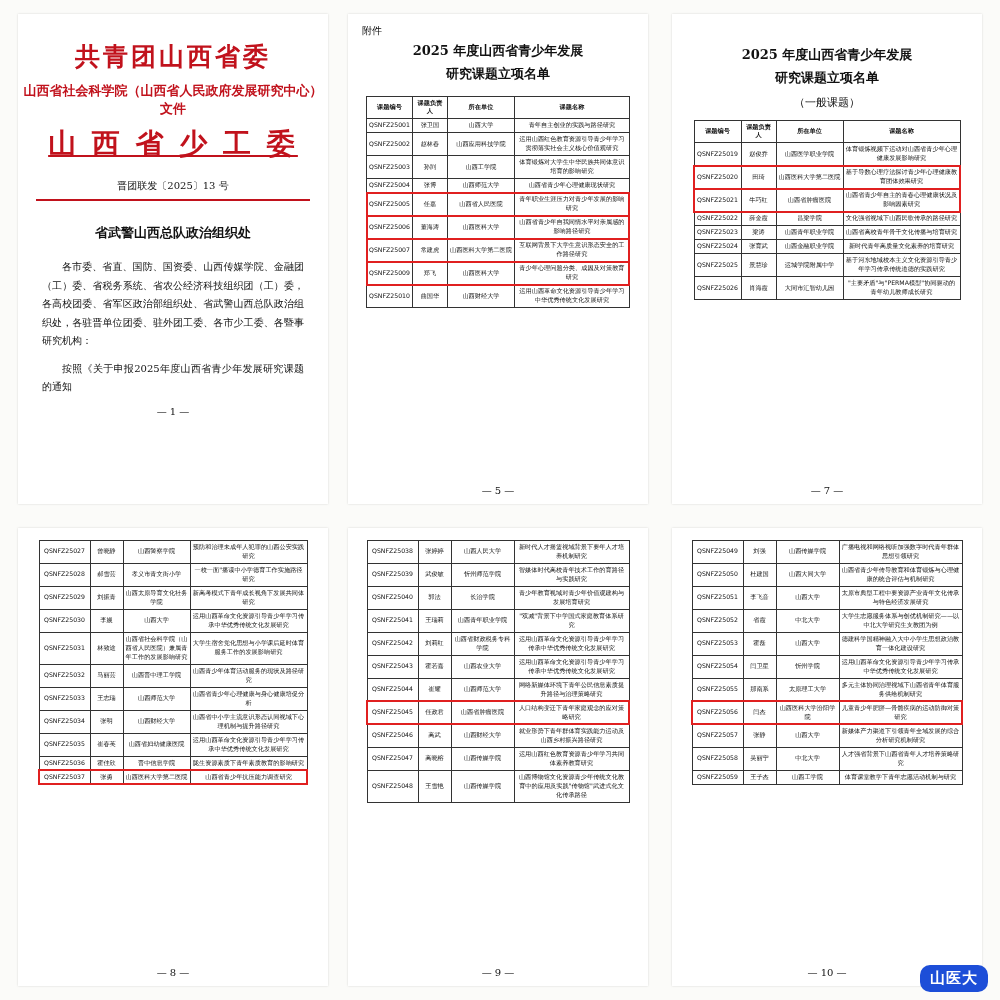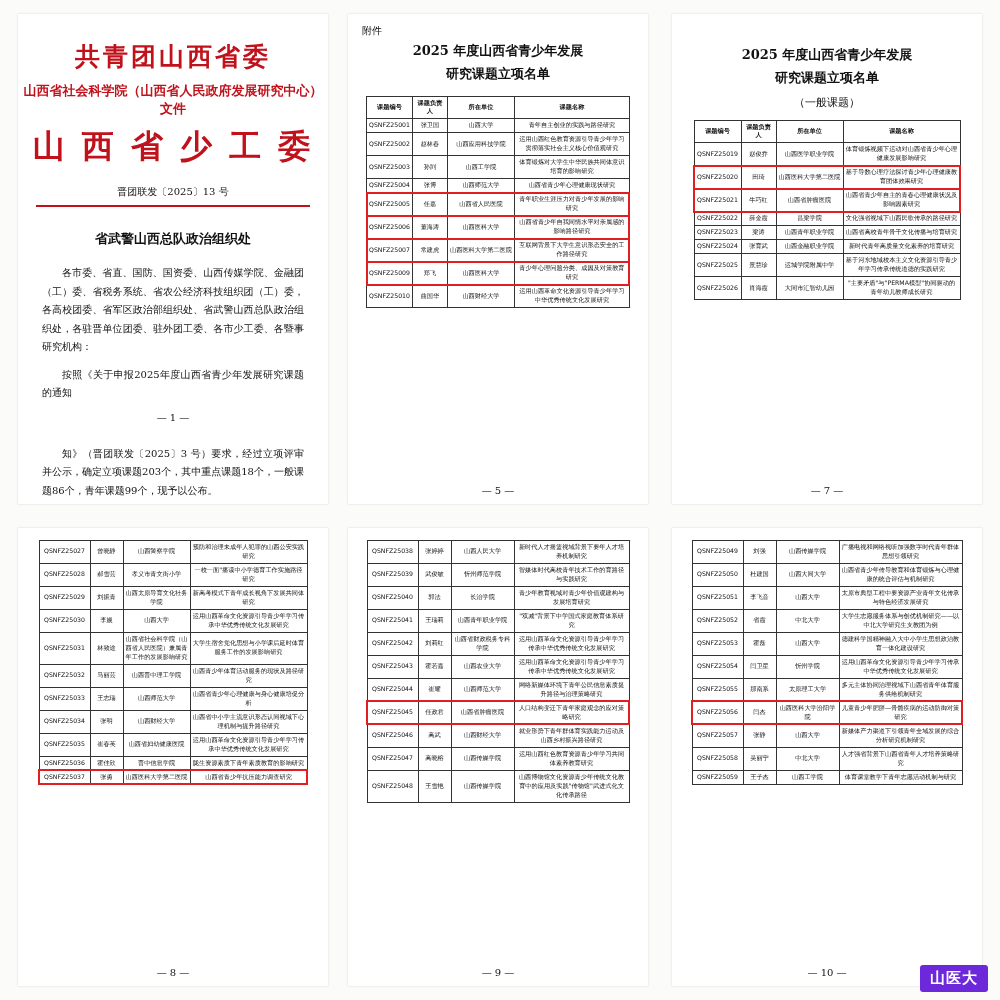--- a/index.html
+++ b/index.html
@@ -3,21 +3,21 @@
 <meta charset="utf-8">
 <style>
   html,body{margin:0;padding:0;background:#fbfbf9;}
   body{width:1000px;height:1000px;font-family:"DejaVu Sans","Liberation Sans",sans-serif;color:#111;overflow:hidden;}
   .page{position:absolute;background:#fff;box-shadow:0 0 2px rgba(0,0,0,.15);}
   
   #p1{left:18px;top:14px;width:310px;height:490px;}
   .org{color:#c1121c;text-align:center;font-family:"DejaVu Serif","Liberation Serif",serif;font-weight:bold;}
   .org .l1{font-size:25px;letter-spacing:3px;margin-top:26px;}
   .org .l2{font-size:13px;letter-spacing:0px;margin-top:9px;}
-  .org .l3{font-size:32px;letter-spacing:3px;margin-top:7px;}
+  .org .l3{font-size:28px;letter-spacing:3px;margin-top:7px;text-decoration:underline;}
   .docnum{text-align:center;font-size:10px;margin-top:16px;color:#111;font-family:"DejaVu Serif","Liberation Serif",serif;}
   .redline{height:2px;background:#c1121c;margin:6px 18px 0 18px;}
   .p1title{margin-top:20px;text-align:center;font-family:"DejaVu Serif","Liberation Serif",serif;font-weight:bold;font-size:13px;line-height:1.8;}
   .p1body{margin:14px 24px 0 24px;font-size:10px;line-height:1.85;text-align:justify;font-family:"DejaVu Serif","Liberation Serif",serif;}
   .p1body p{margin:0 0 9px 0;text-indent:2em;}
   .pnum{text-align:center;font-size:10px;margin-top:6px;font-family:"DejaVu Serif","Liberation Serif",serif;}
   
   .attach{position:absolute;left:14px;top:10px;font-size:10px;font-family:"DejaVu Serif","Liberation Serif",serif;}
   .listtitle{text-align:center;font-family:"DejaVu Serif","Liberation Serif",serif;font-weight:bold;font-size:13px;line-height:1.75;margin-top:8px;}
   .subtitle{text-align:center;font-family:"DejaVu Serif","Liberation Serif",serif;font-size:11px;margin-top:5px;}
@@ -26,44 +26,41 @@
   th{font-weight:bold;}
   tr.hl td{border-top:1px solid #333;border-bottom:1px solid #333;}
   tr.hl{outline:2px solid #e02020;outline-offset:-1px;}
   .pfoot{position:absolute;bottom:8px;width:100%;text-align:center;font-size:10px;font-family:"DejaVu Serif","Liberation Serif",serif;}
   
   #p2{left:348px;top:14px;width:300px;height:490px;}
   #p3{left:672px;top:14px;width:310px;height:490px;}
   #p4{left:18px;top:528px;width:310px;height:458px;}
   #p5{left:348px;top:528px;width:300px;height:458px;}
   #p6{left:672px;top:528px;width:310px;height:458px;}
-  .logo{position:absolute;right:12px;bottom:8px;background:#6d28d9;color:#fff;font-weight:bold;font-size:15px;padding:4px 10px;border-radius:3px;letter-spacing:1px;font-family:"DejaVu Serif","Liberation Serif",serif;}
+  .logo{position:absolute;right:12px;bottom:8px;background:#1d4ed8;color:#fff;font-weight:bold;font-size:15px;padding:4px 10px;border-radius:10px;letter-spacing:1px;font-family:"DejaVu Serif","Liberation Serif",serif;}
 </style>
 </head>
 <body>
 
 <div class="page" id="p1">
   <div class="org">
     <div class="l1">共青团山西省委</div>
     <div class="l2">山西省社会科学院（山西省人民政府发展研究中心）文件</div>
     <div class="l3">山 西 省 少 工 委</div>
   </div>
   <div class="docnum">晋团联发〔2025〕13 号</div>
   <div class="redline"></div>
   <div class="p1title">
     <div>省武警山西总队政治组织处</div>
   </div>
   <div class="p1body">
     <p>各市委、省直、国防、国资委、山西传媒学院、金融团（工）委、省税务系统、省农公经济科技组织团（工）委，各高校团委、省军区政治部组织处、省武警山西总队政治组织处，各驻晋单位团委、驻外团工委、各市少工委、各暨事研究机构：</p>
     <p>按照《关于申报2025年度山西省青少年发展研究课题的通知</p>
   </div>
   <div class="pnum">— 1 —</div>
-  <div class="p1body" style="margin-top:22px">
-    <p>知》（晋团联发〔2025〕3 号）要求，经过立项评审并公示，确定立项课题203个，其中重点课题18个，一般课题86个，青年课题99个，现予以公布。</p>
-  </div>
 </div>
 
 <div class="page" id="p2">
   <div class="attach">附件</div>
   <div class="listtitle" style="margin-top:26px">
     <div>2025 年度山西省青少年发展</div>
     <div>研究课题立项名单</div>
   </div>
   <table>
     <thead>

